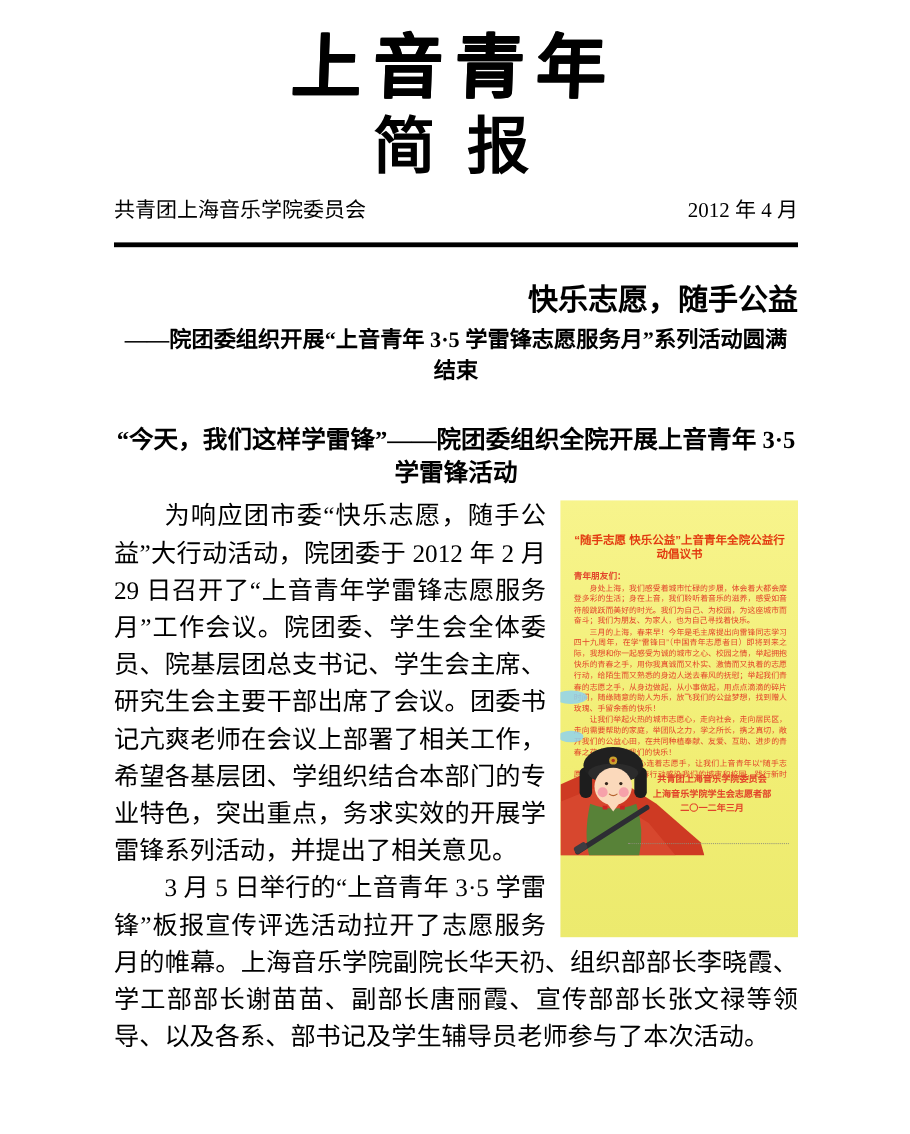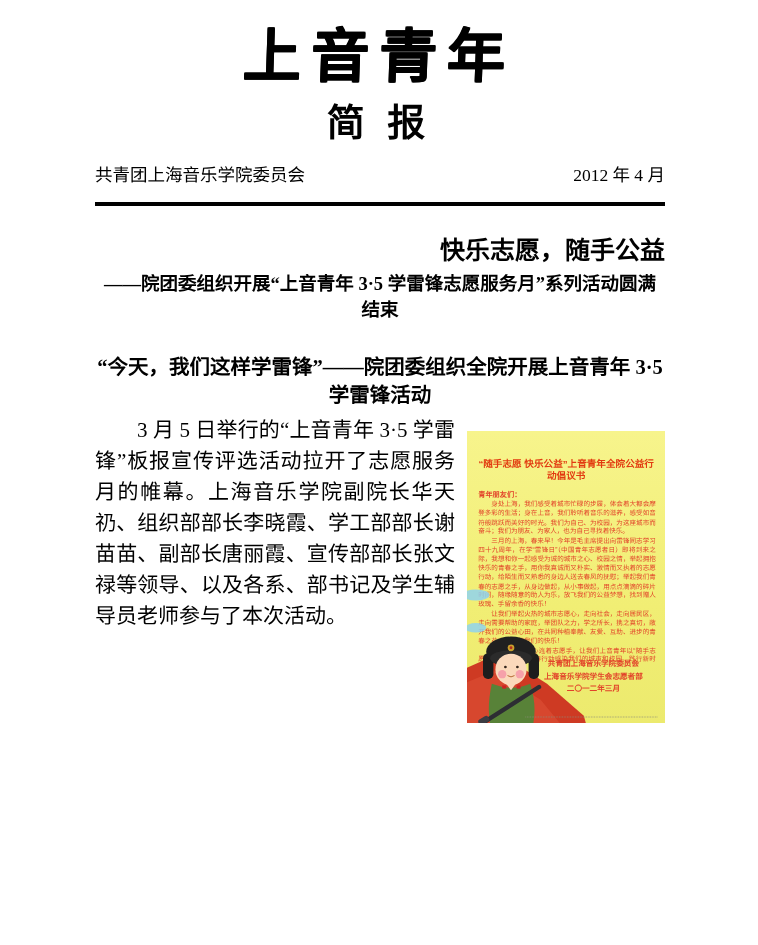--- a/index.html
+++ b/index.html
@@ -26,21 +26,21 @@
     line-height: 72px;
     letter-spacing: 10px;
     transform: skewX(-2deg);
     text-shadow: 1px 0 0 #000, 0 1px 0 #000, 1px 1px 0 #000;
     white-space: nowrap;
   }
   .bulletin {
     text-align: center;
     font-family: "Liberation Sans", sans-serif;
     font-weight: bold;
-    font-size: 38px;
+    font-size: 52px;
     line-height: 62px;
     letter-spacing: 6px;
   }
   .issue {
     margin-top: 14px;
     text-align: center;
     font-family: "Liberation Sans", sans-serif;
     font-weight: bold;
     font-size: 19px;
     line-height: 24px;
@@ -90,22 +90,22 @@
     line-height: 28px;
     text-align: center;
   }
   .flow { margin-top: 6px; }
   .flow .body-par { line-height: 31px; }
 
   
   .poster {
     float: right;
     width: 198px;
-    height: 292px;
-    margin: 16px 0 6px 12px;
+    height: 364px;
+    margin: 2px 0 6px 12px;
     position: relative;
     overflow: hidden;
     background: linear-gradient(180deg, #f7f48c 0%, #f1ee74 60%, #ecea6e 100%);
   }
   .poster-inner {
     position: absolute;
     top: 0; left: 0;
     width: 248px;
     height: 370px;
     transform: scale(0.8);
@@ -237,16 +237,17 @@
               <rect x="62" y="74" width="5" height="4" fill="#c22"></rect>
 
               <line x1="18" y1="122" x2="90" y2="76" stroke="#2d2d33" stroke-width="5.5" stroke-linecap="round"></line>
               <rect x="14" y="114" width="14" height="8" rx="3" transform="rotate(-32 21 118)" fill="#3c3c42"></rect>
             </g>
           </svg>
           <div class="poster-dashline"></div>
         </div>
       </figure>
 
+      <p class="body-par">为响应团市委“快乐志愿，随手公益”大行动活动，院团委于 2012 年 2 月 29 日召开了“上音青年学雷锋志愿服务月”工作会议。院团委、学生会全体委员、院基层团总支书记、学生会主席、研究生会主要干部出席了会议。团委书记亢爽老师在会议上部署了相关工作，希望各基层团、学组织结合本部门的专业特色，突出重点，务求实效的开展学雷锋系列活动，并提出了相关意见。</p>
       <p class="body-par">3 月 5 日举行的“上音青年 3·5 学雷锋”板报宣传评选活动拉开了志愿服务月的帷幕。上海音乐学院副院长华天礽、组织部部长李晓霞、学工部部长谢苗苗、副部长唐丽霞、宣传部部长张文禄等领导、以及各系、部书记及学生辅导员老师参与了本次活动。</p>
     </div>
   </div>
 </div>
 
 </body></html>

